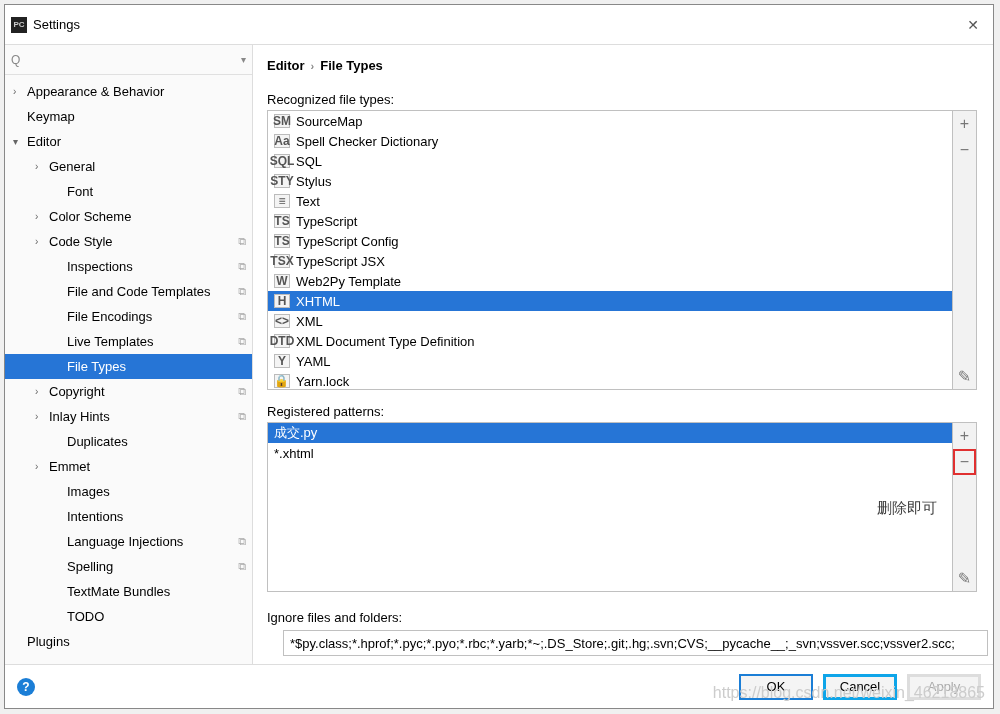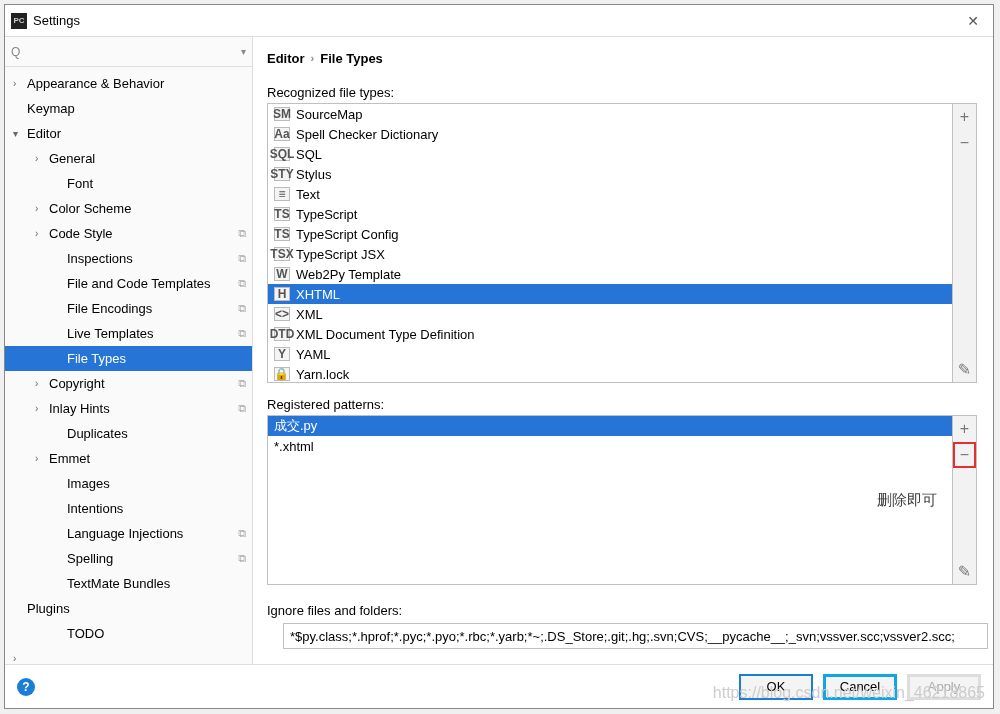--- a/index.html
+++ b/index.html
@@ -1,18 +1,18 @@
 <!DOCTYPE html>
 <html><head>
 <meta charset="utf-8">
 <style>
 * { box-sizing: border-box; margin: 0; padding: 0; font-family: "Segoe UI", Arial, sans-serif; font-size: 13px; }
 body { background: #f0f0f0; width: 1000px; height: 714px; overflow: hidden; }
 .dialog { background: #fff; border: 1px solid #888; width: 990px; height: 705px; margin: 4px; position: relative; display: flex; flex-direction: column; }
-.titlebar { height: 32px; display: flex; align-items: center; padding: 0 6px; border-bottom: 1px solid #ddd; }
+.titlebar { height: 40px; display: flex; align-items: center; padding: 0 6px; border-bottom: 1px solid #ddd; }
 .app-icon { width: 16px; height: 16px; background: #222; color: #ccc; font-size: 8px; font-weight: bold; display: flex; align-items: center; justify-content: center; margin-right: 6px; }
 .title { flex: 1; }
 .close-btn { font-size: 14px; padding: 0 8px; cursor: pointer; color: #555; }
 .body { flex: 1; display: flex; overflow: hidden; }
 .sidebar { width: 248px; border-right: 1px solid #ddd; display: flex; flex-direction: column; background: #fafafa; }
 .search-bar { height: 30px; display: flex; align-items: center; padding: 0 6px; border-bottom: 1px solid #e0e0e0; }
 .search-input { flex: 1; border: none; background: transparent; outline: none; padding: 2px; }
 .search-icon { color: #888; font-size: 12px; margin-right: 4px; }
 .chev { color: #888; font-size: 10px; }
 .tree { flex: 1; overflow-y: auto; padding-top: 4px; }
@@ -153,27 +153,27 @@
           </div>
           <div class="tree-item lvl2">
             <span class="expander"></span>
             <span class="tree-label">Spelling</span>
             <span class="copy-ind">⧉</span>
           </div>
           <div class="tree-item lvl2">
             <span class="expander"></span>
             <span class="tree-label">TextMate Bundles</span>
           </div>
+          <div class="tree-item lvl2">
+            <span class="expander"></span>
+            <span class="tree-label">TODO</span>
+          </div>
           <div class="tree-item lvl0">
             <span class="expander"></span>
             <span class="tree-label bold">Plugins</span>
-          </div>
-          <div class="tree-item lvl2">
-            <span class="expander"></span>
-            <span class="tree-label">TODO</span>
           </div>
           <div class="tree-item lvl0">
             <span class="expander">›</span>
           </div>
         </div>
     </div>
 
     <div class="main">
       <div class="breadcrumb">
         <span>Editor</span>

